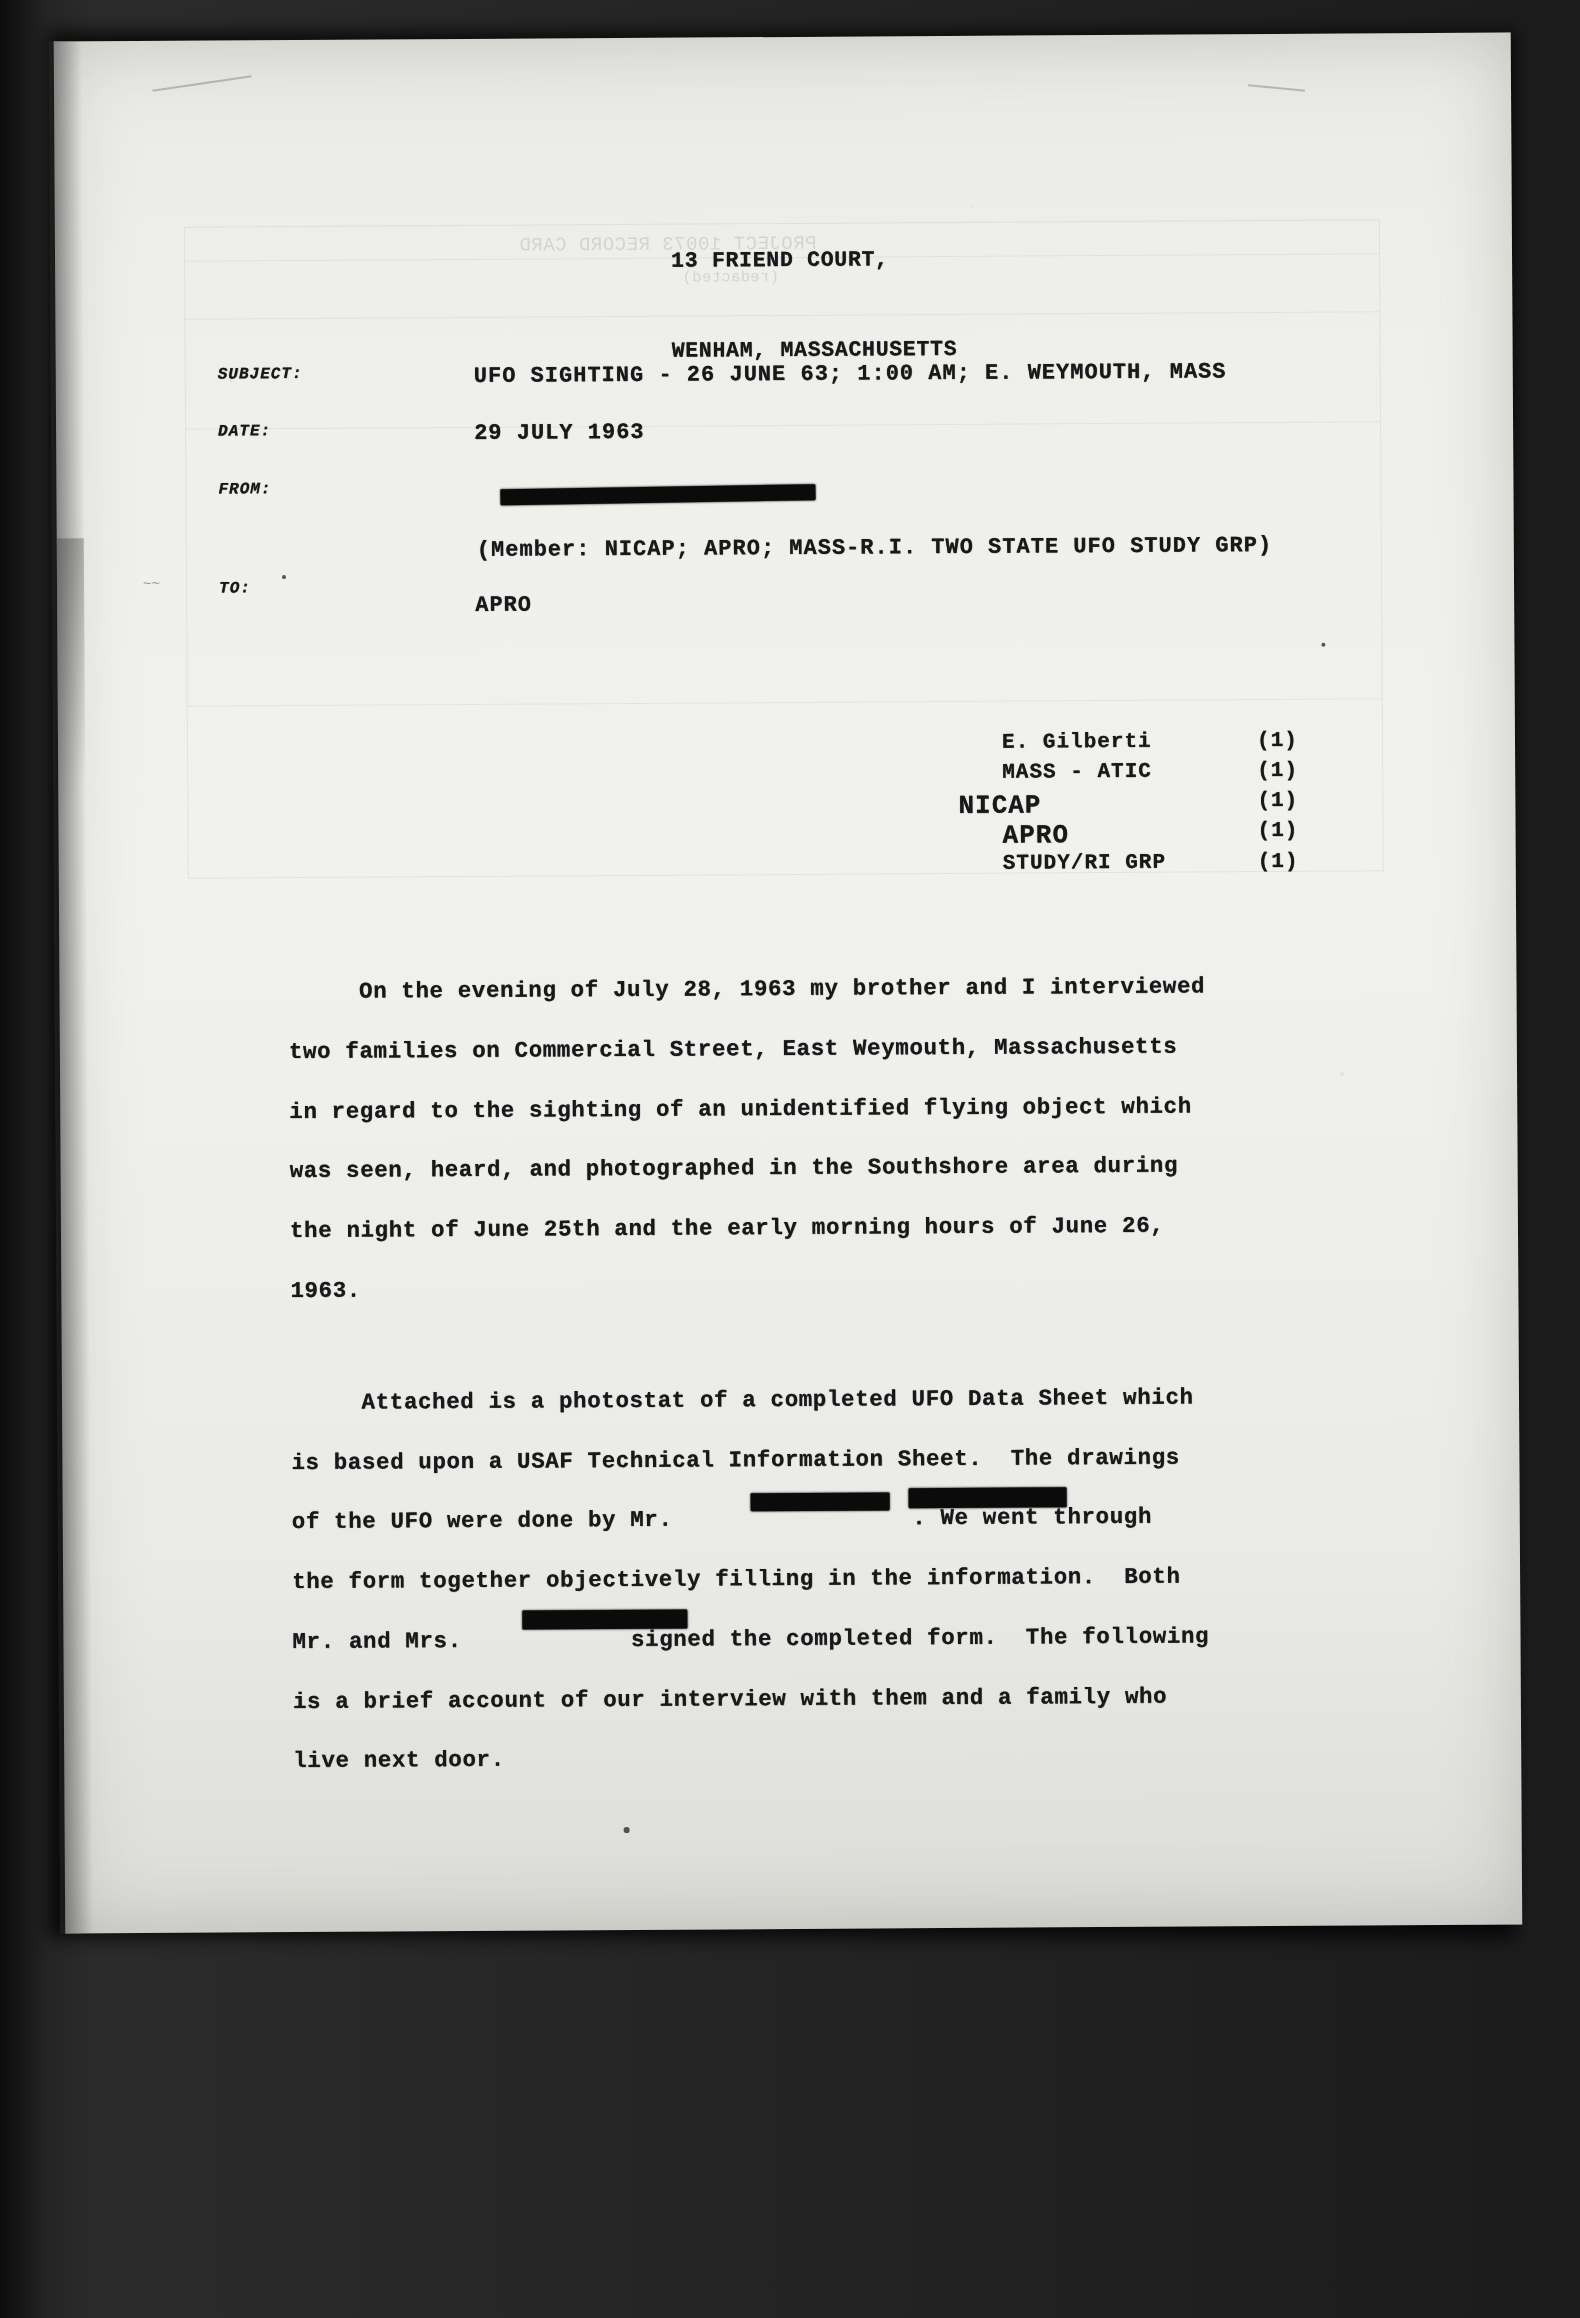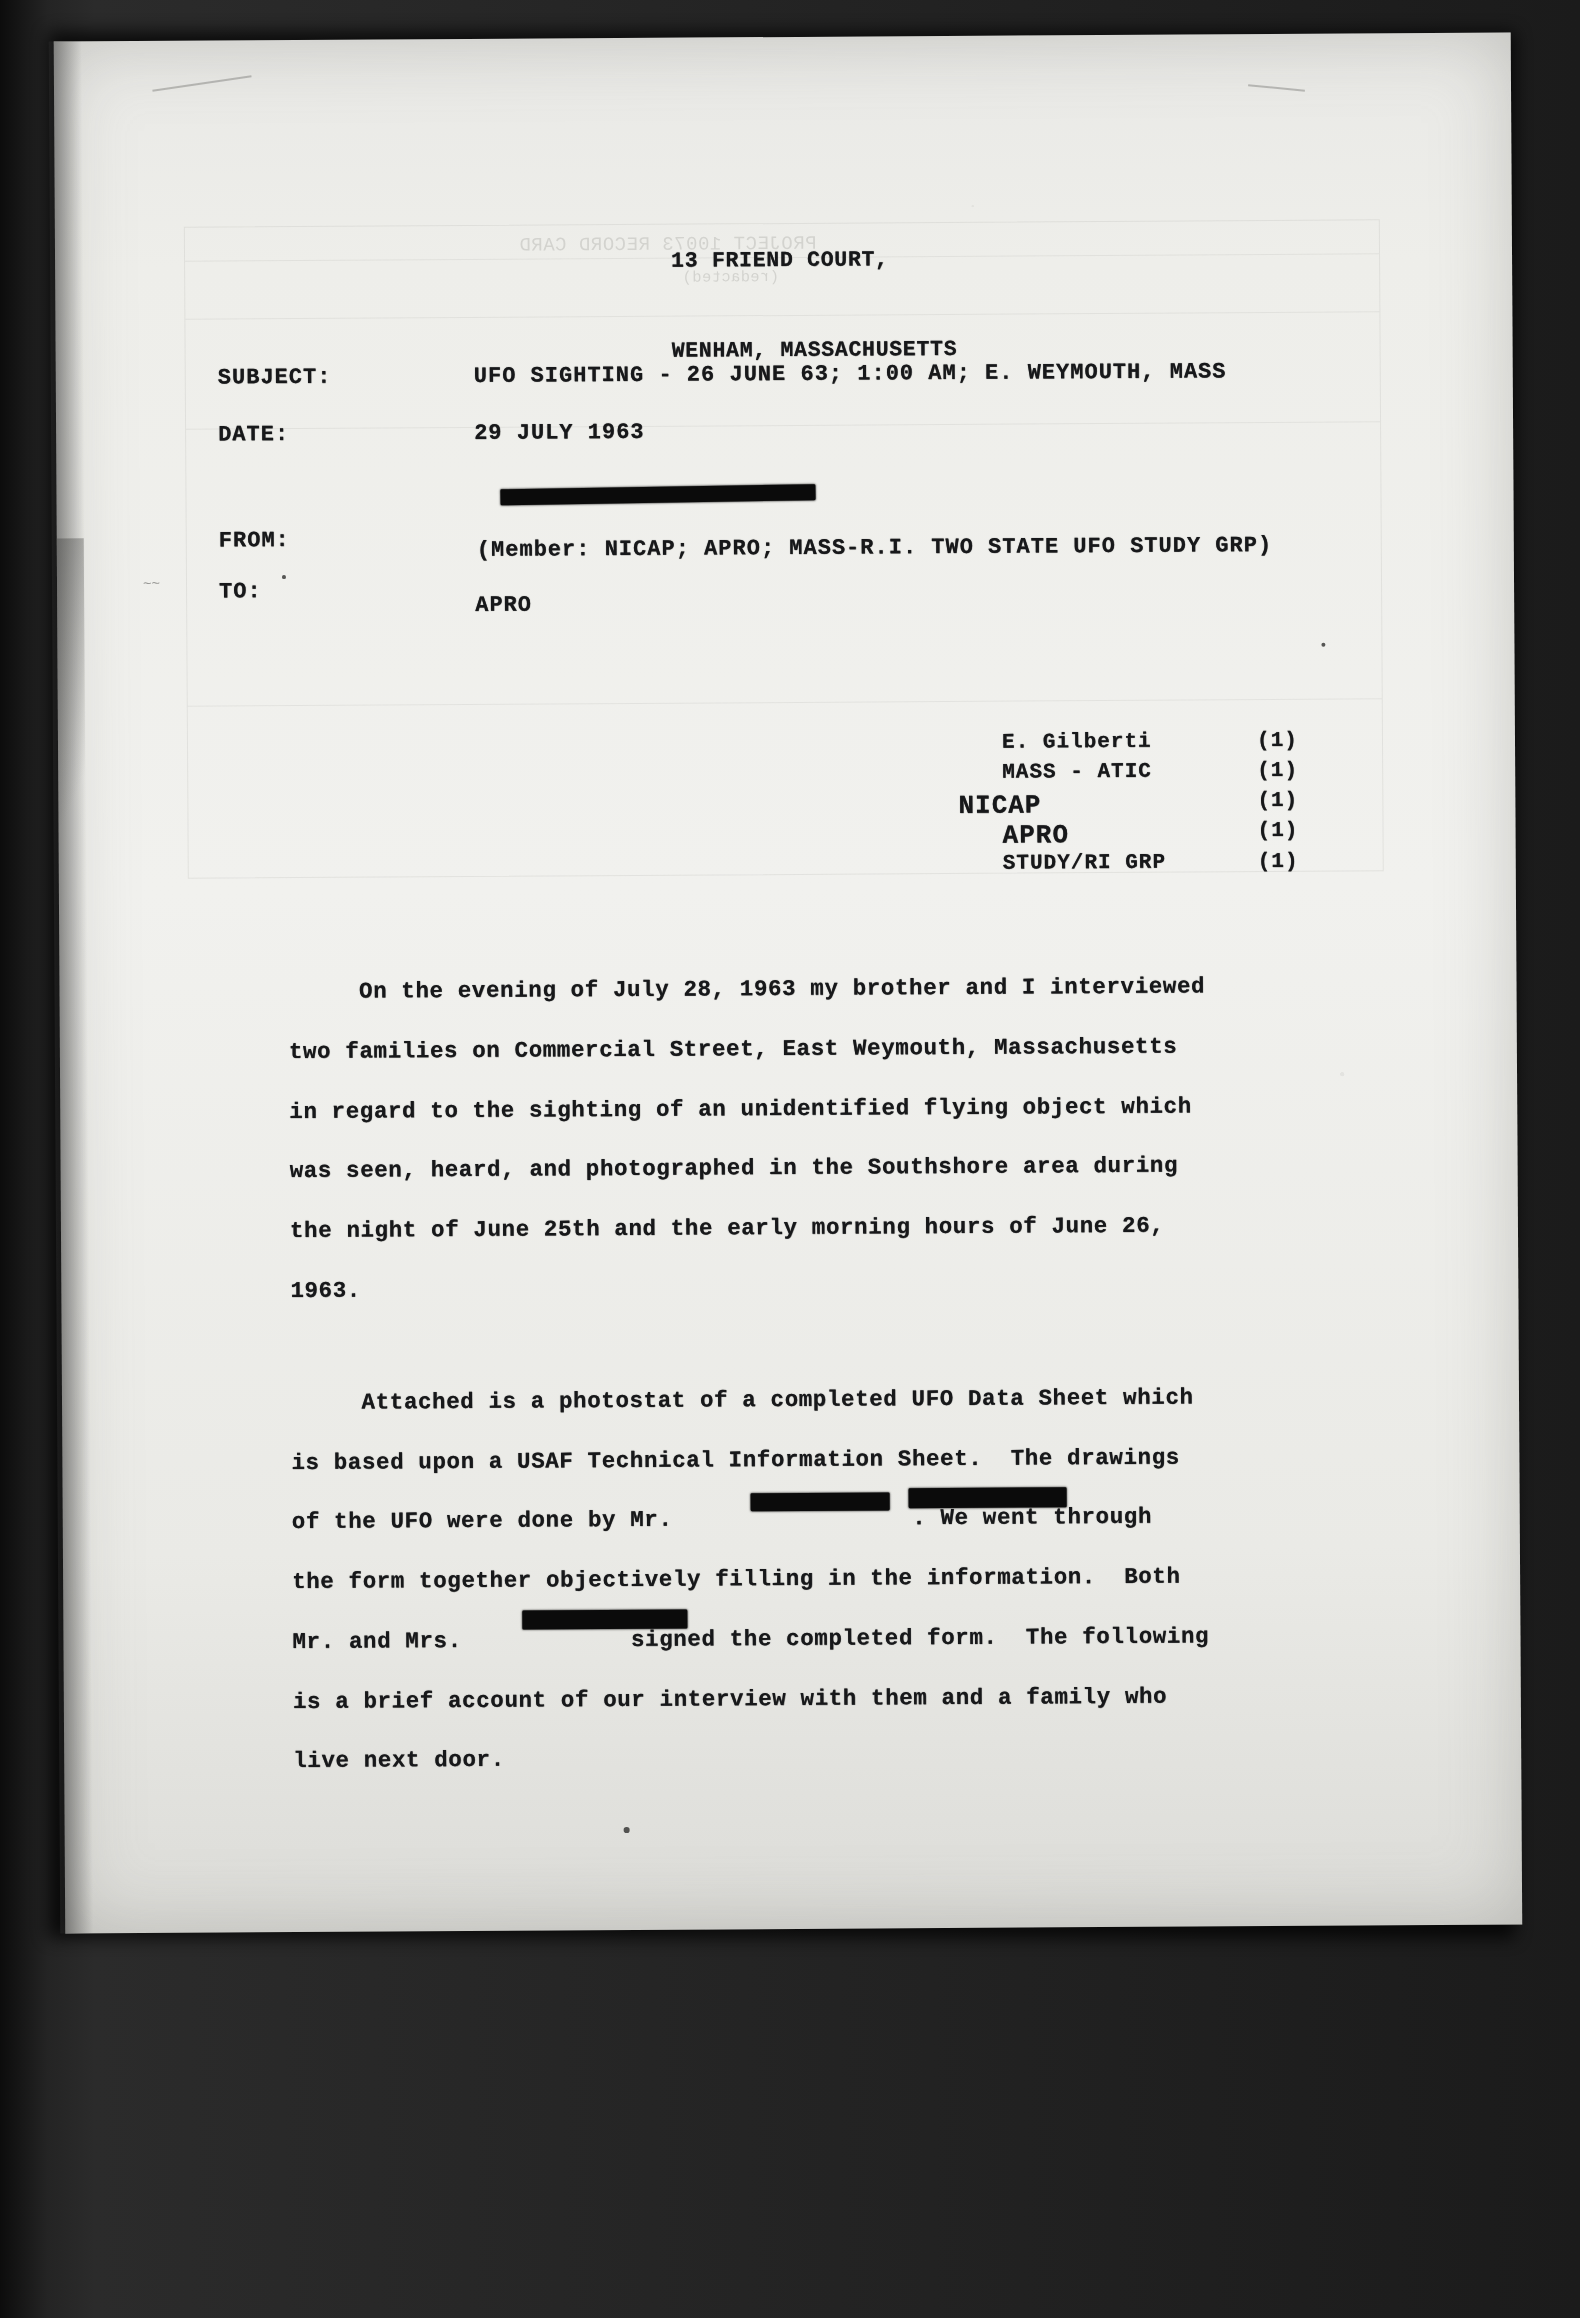--- a/index.html
+++ b/index.html
@@ -113,21 +113,21 @@
     position: absolute;
     color: #17181a;
     font-family: "Liberation Mono", monospace;
     white-space: pre;
     font-weight: 700;
     text-shadow: 0 0 1px rgba(30,30,30,.55), 0.3px 0.3px 0 rgba(40,40,40,.5);
   }
 
   .addr { left: 616px; top: 148px; font-size: 21.5px; line-height: 30px; letter-spacing: 0.7px; }
 
-  .hdr-label { font-size: 22px; letter-spacing: 1px; }
+  .hdr-label { font-size: 16px; letter-spacing: 1px; font-style: italic; }
   .hdr-val   { font-size: 22px; letter-spacing: 1px; }
 
   .body-par {
     position: absolute;
     left: 229px;
     width: 1175px;
     font-size: 22.5px;
     line-height: 60px;
     letter-spacing: 0.6px;
     color: #17181a;
@@ -193,21 +193,21 @@
     <div>13 FRIEND COURT,</div>
     <div>WENHAM, MASSACHUSETTS</div>
   </div>
 
   <div class="typed hdr-label" style="left:162px; top:325px;">SUBJECT:</div>
   <div class="typed hdr-val" style="left:418px; top:325px;">UFO SIGHTING - 26 JUNE 63; 1:00 AM; E. WEYMOUTH, MASS</div>
 
   <div class="typed hdr-label" style="left:162px; top:382px;text-align:center;">DATE:</div>
   <div class="typed hdr-val" style="left:418px; top:382px;">29 JULY 1963</div>
 
-  <div class="typed hdr-label" style="left:162px; top:440px;margin-top:48px;">FROM:</div>
+  <div class="typed hdr-label" style="left:162px; top:440px;">FROM:</div>
   <div class="redact r1"></div>
 
   <div class="typed hdr-val" style="left:420px; top:499px;">(Member: NICAP; APRO; MASS-R.I. TWO STATE UFO STUDY GRP)</div>
 
   <div class="typed hdr-label" style="left:162px; top:539px;">TO:</div>
   <div class="typed hdr-val" style="left:418px; top:554px;">APRO</div>
 
   <div>
     <div class="typed" style="left:944px; top:695px; font-size:21px; letter-spacing:1px;">E. Gilberti</div>
     <div class="typed" style="left:1199px; top:695px; font-size:21px; letter-spacing:1px;">(1)</div>

